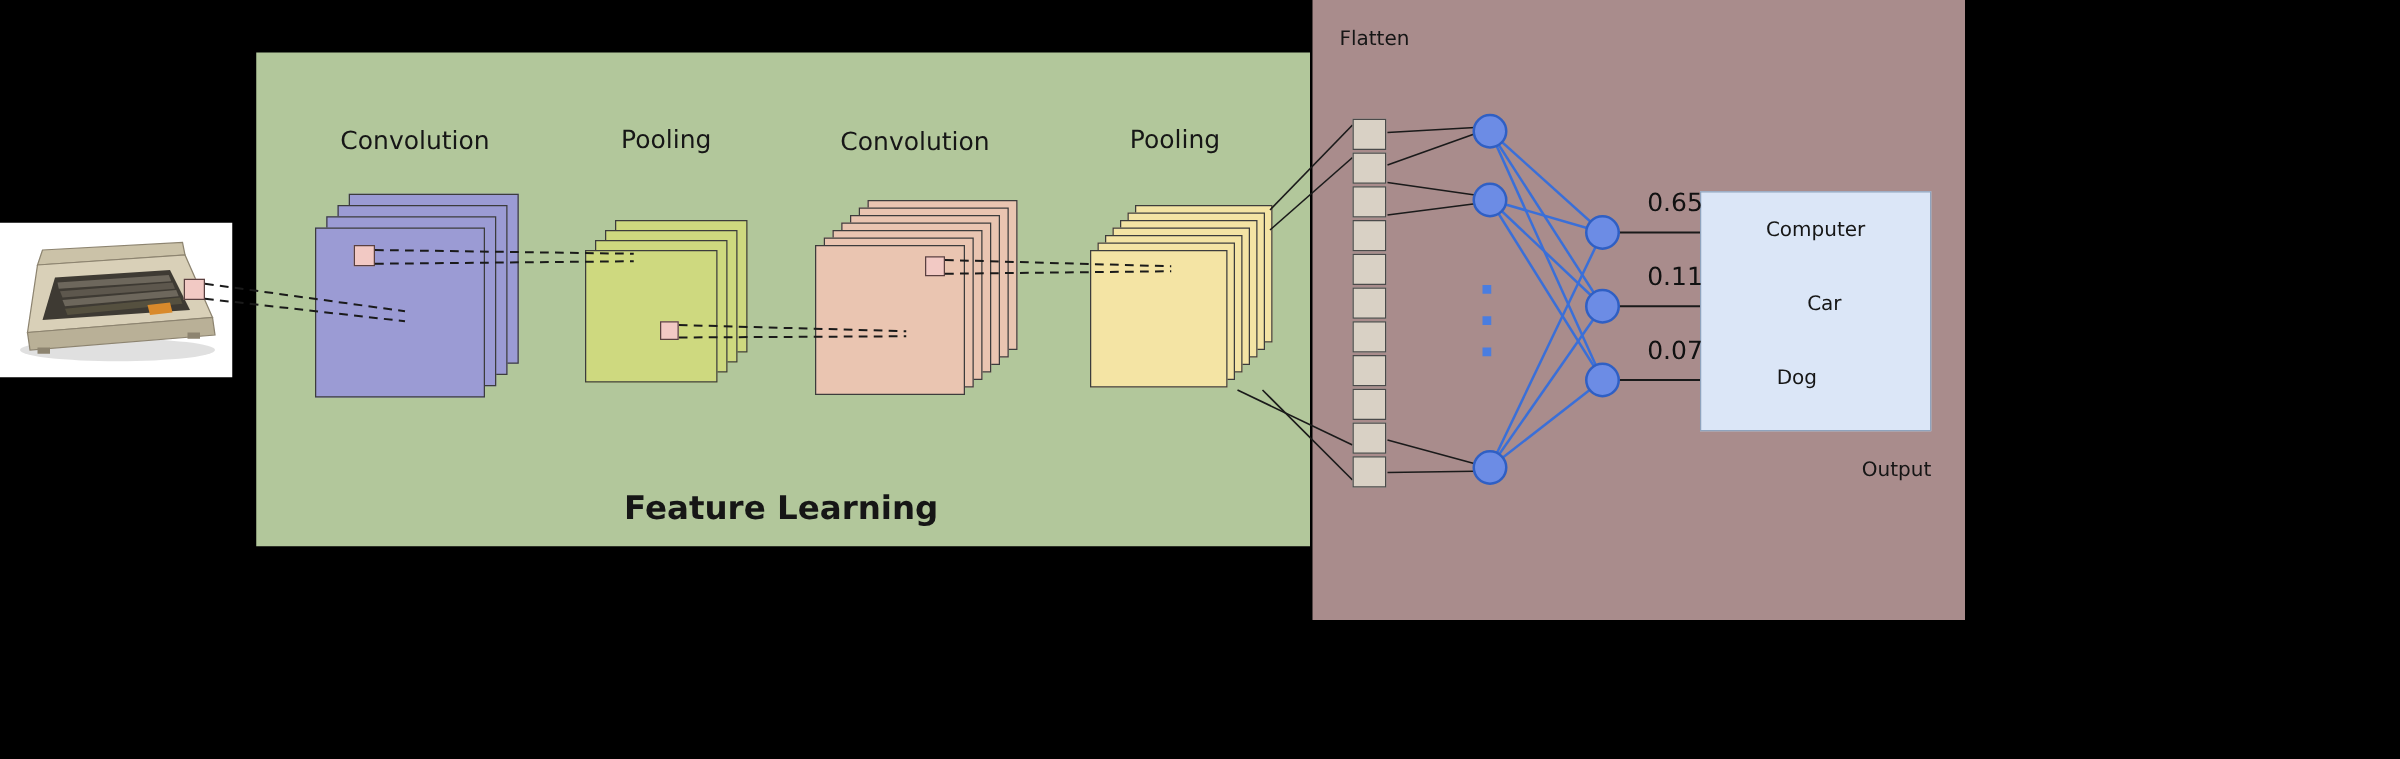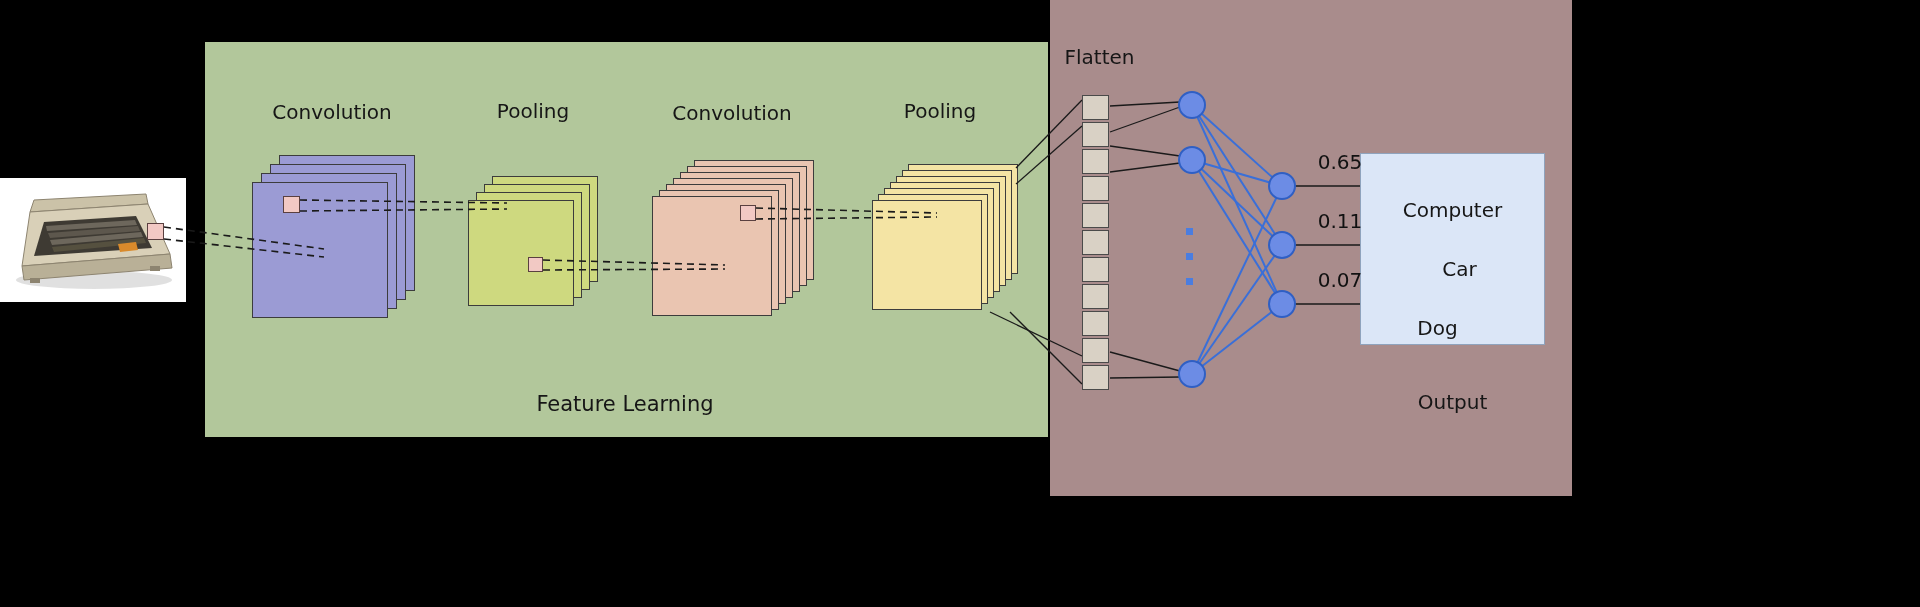--- a/index.html
+++ b/index.html
@@ -1,22 +1,22 @@
 <!DOCTYPE html>
 <html><head>
 <meta charset="utf-8">
 <style>
   * { margin:0; padding:0; box-sizing:border-box; }
   html,body { background:#000; }
   body { font-family:"DejaVu Sans","Liberation Sans",sans-serif; }
   .canvas { position:relative; width:1920px; height:607px; background:#000; overflow:hidden; }
   .abs { position:absolute; }
   .label { position:absolute; color:#161616; font-size:20px; text-align:center; z-index:13; }
-  .label.small { font-size:20px;margin-top:24px; }
-  .label.bold { font-weight:normal; font-size:21px; }
+  .label.small { font-size:16px; }
+  .label.bold { font-weight:bold; font-size:26px; }
   .sq { position:absolute; border:1.5px solid #3c3c3c; z-index:4; }
   .patch { position:absolute; background:#f2c9c4; border:1.5px solid #5a4040; z-index:12; }
   .cell { position:absolute; width:27px; height:25px; background:#d9d1c5; border:1px solid #4a4a4a; z-index:11; }
   .neuron { position:absolute; width:28px; height:28px; border-radius:50%; background:#6c8ce5; border:2px solid #2f5fc4; z-index:11; }
   .dot { position:absolute; width:7px; height:7px; background:#4a7de0; z-index:11; }
   .score { position:absolute; color:#111; font-size:20px; text-align:center; z-index:13; }
   svg.lines { position:absolute; left:0; top:0; z-index:8; }
   .bigbox { position:absolute; z-index:1; }
   .outbox { position:absolute; background:#dbe6f7; border:1px solid #8fa3bd; z-index:2; }
 </style>
@@ -108,21 +108,21 @@
   <div class="neuron" style="left:1268px; top:290px;"></div>
 
   <div class="score" style="left:1305px; top:150px; width:70px;">0.65</div>
   <div class="score" style="left:1305px; top:209px; width:70px;">0.11</div>
   <div class="score" style="left:1305px; top:268px; width:70px;">0.07</div>
 
   <div class="outbox" style="left:1360px; top:153px; width:185px; height:192px;"></div>
   <div class="label small" style="left:1360px; top:174px; width:185px;">Computer</div>
   <div class="label small" style="left:1360px; top:233px; width:199px;">Car</div>
   <div class="label small" style="left:1360px; top:292px; width:155px;">Dog</div>
-  <div class="label small" style="left:1360px; top:366px; width:185px;">Output</div>
+  <div class="label small" style="left:1360px; top:366px; width:185px;text-align:right;">Output</div>
 
   <svg class="lines" width="1920" height="607">
 
     <g stroke="#1a1a1a" stroke-width="1.6" stroke-dasharray="7 5">
       <line x1="164" y1="227" x2="324" y2="249"></line>
       <line x1="164" y1="239" x2="324" y2="257"></line>
       <line x1="300" y1="200" x2="507" y2="203"></line>
       <line x1="300" y1="211" x2="507" y2="209"></line>
       <line x1="543" y1="260" x2="725" y2="265"></line>
       <line x1="543" y1="270" x2="725" y2="269"></line>

